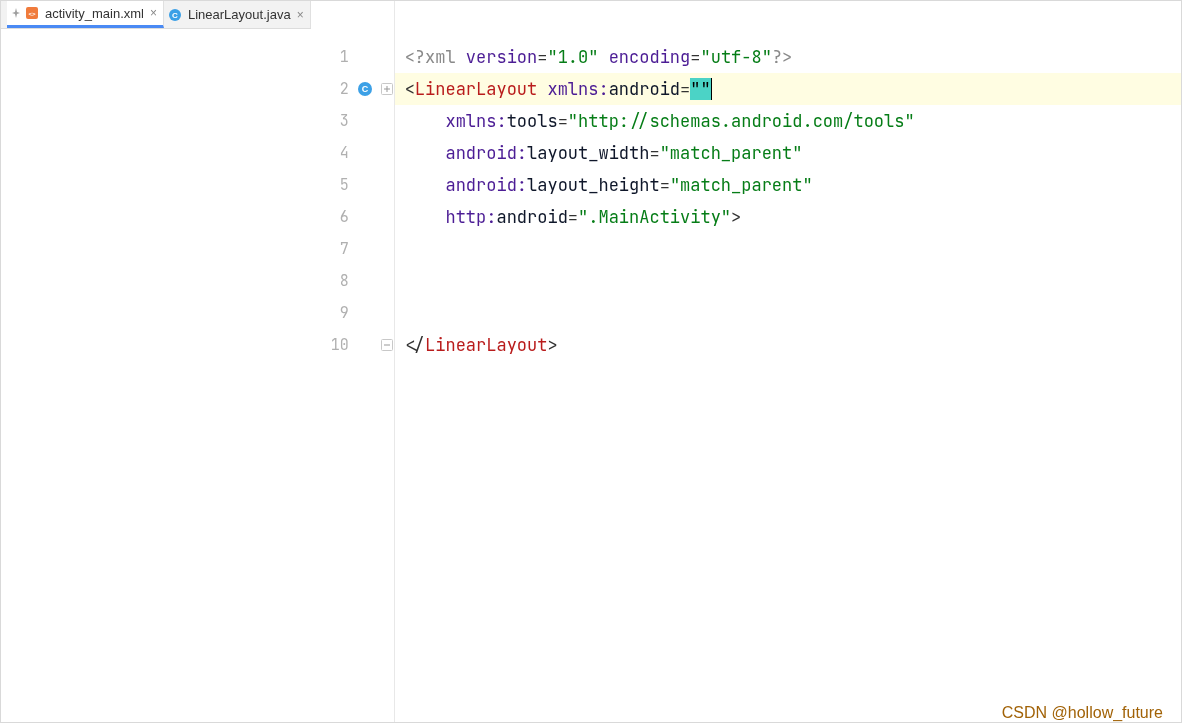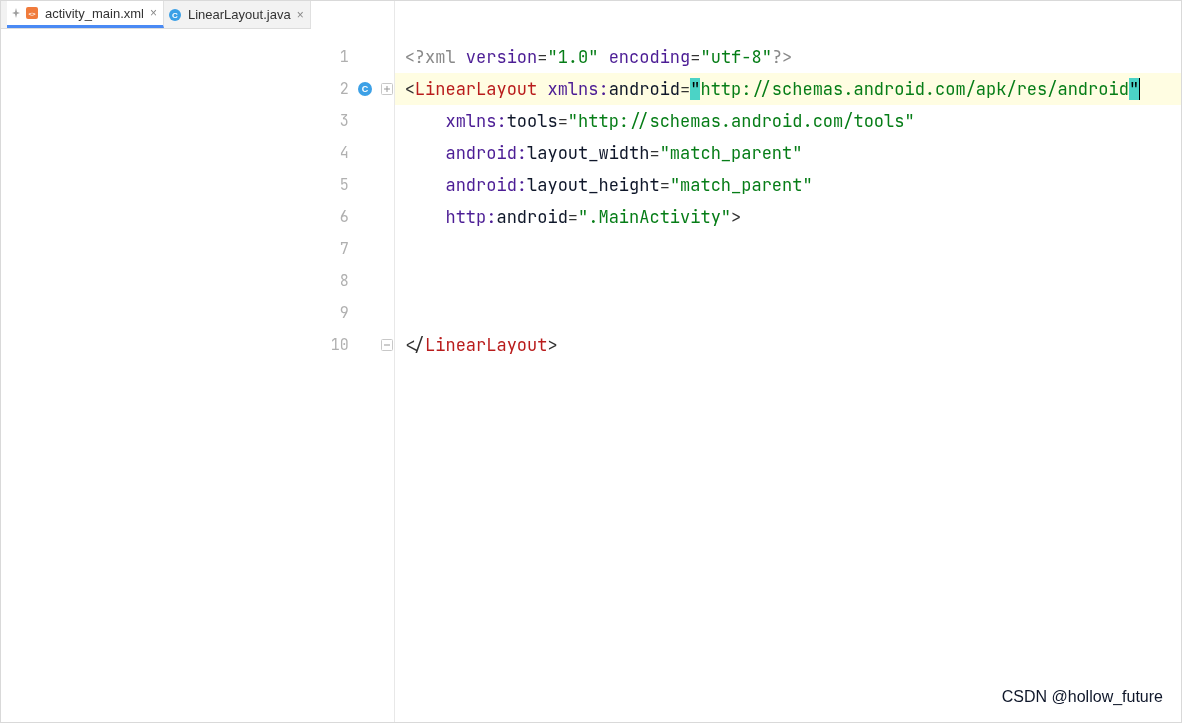--- a/index.html
+++ b/index.html
@@ -123,22 +123,22 @@
   .quote-hl { background: #4bd3c6; color: #000; padding: 0 0; }
   .caret {
     display: inline-block;
     width: 1px; height: 22px;
     background: #000;
     vertical-align: middle;
     margin-left: 0;
   }
   .watermark {
     position: absolute;
-    right: 18px; bottom: 16px;
-    color: #0f172a;
+    right: 18px; bottom: 0;
+    color: #a16207;
     font-size: 16px;
     pointer-events: none;
     user-select: none;
   }
   svg { display: block; }
 </style>
 </head>
 <body>
 
 <div class="root">
@@ -220,21 +220,21 @@
               <rect x="0.5" y="0.5" width="11" height="11" rx="1" fill="#fff" stroke="#c8c8c8"></rect>
               <path d="M3 6 H9" stroke="#999" stroke-width="1"></path>
             </svg>
         </span>
       </div>
     </div>
 
     <div class="code">
       <div class="cline"><span class="tok-prolog">&lt;?</span><span class="tok-prolog">xml </span><span class="tok-attr-ns">version</span><span class="tok-eq">=</span><span class="tok-string">"1.0"</span><span> </span><span class="tok-attr-ns">encoding</span><span class="tok-eq">=</span><span class="tok-string">"utf-8"</span><span class="tok-prolog">?&gt;</span></div>
 
-      <div class="cline highlight"><span class="tok-punct">&lt;</span><span class="tok-tag">LinearLayout </span><span class="tok-attr-ns">xmlns:</span><span class="tok-attr">android</span><span class="tok-eq">=</span><span class="quote-hl">"</span><span class="tok-string">http://schemas.android.com/apk/res/android</span><span class="quote-hl">"</span><span class="caret"></span></div>
+      <div class="cline highlight"><span class="tok-punct">&lt;</span><span class="tok-tag">LinearLayout </span><span class="tok-attr-ns">xmlns:</span><span class="tok-attr">android</span><span class="tok-eq">=</span><span class="quote-hl">"</span><span class="quote-hl">"</span><span class="caret"></span></div>
 
       <div class="cline"><span>    </span><span class="tok-attr-ns">xmlns:</span><span class="tok-attr">tools</span><span class="tok-eq">=</span><span class="tok-string">"http://schemas.android.com/tools"</span></div>
 
       <div class="cline"><span>    </span><span class="tok-attr-ns">android:</span><span class="tok-attr">layout_width</span><span class="tok-eq">=</span><span class="tok-string">"match_parent"</span></div>
 
       <div class="cline"><span>    </span><span class="tok-attr-ns">android:</span><span class="tok-attr">layout_height</span><span class="tok-eq">=</span><span class="tok-string">"match_parent"</span></div>
 
       <div class="cline"><span>    </span><span class="tok-attr-ns">http:</span><span class="tok-attr">android</span><span class="tok-eq">=</span><span class="tok-string">".MainActivity"</span><span class="tok-punct">&gt;</span></div>
 
       <div class="cline"></div>

